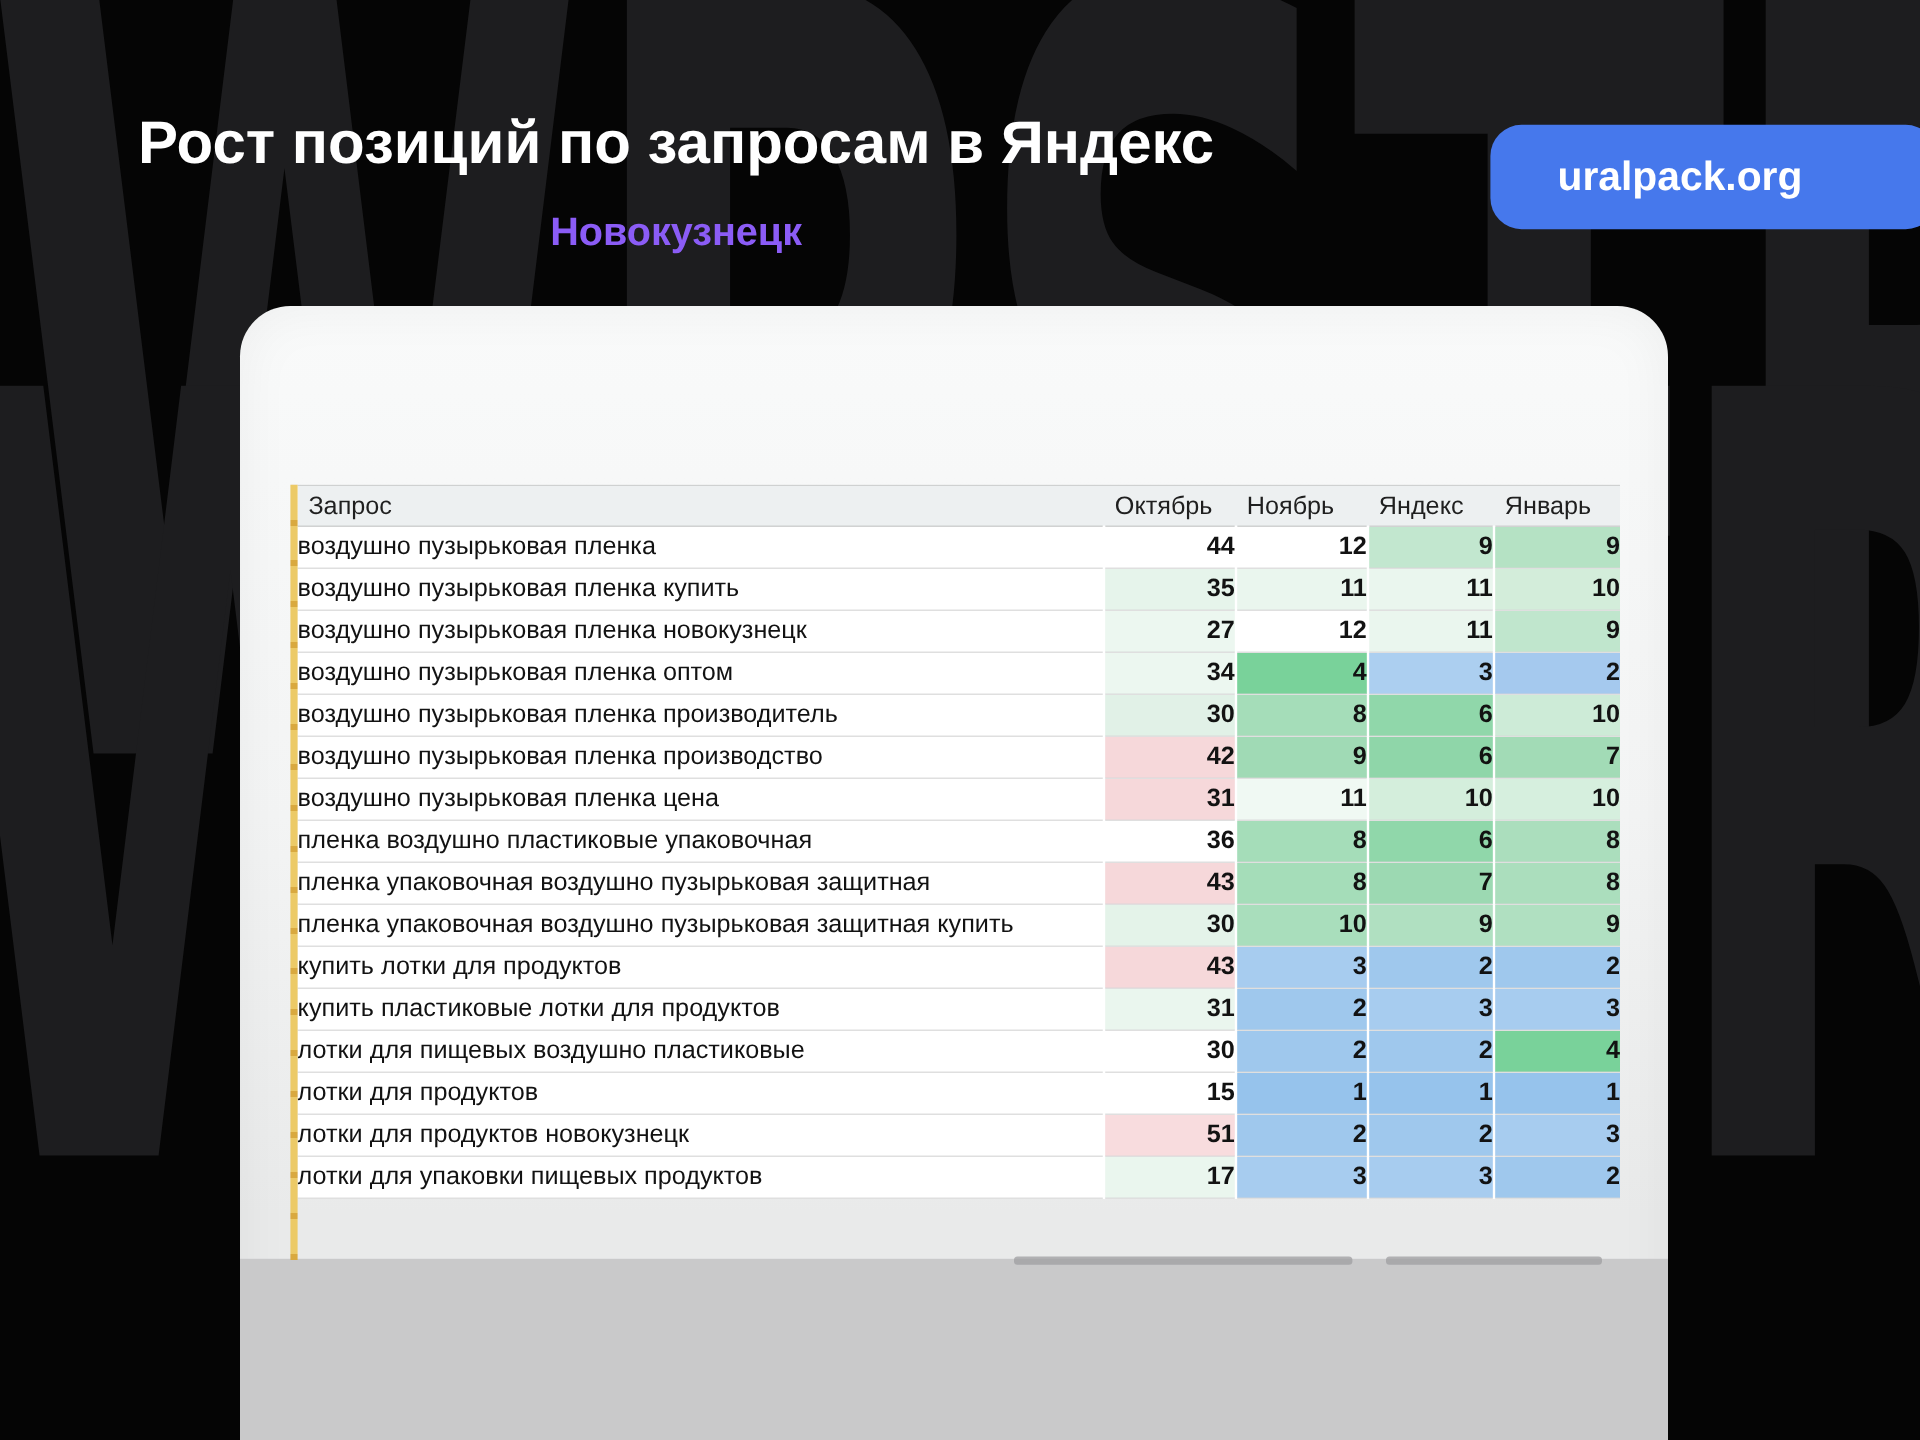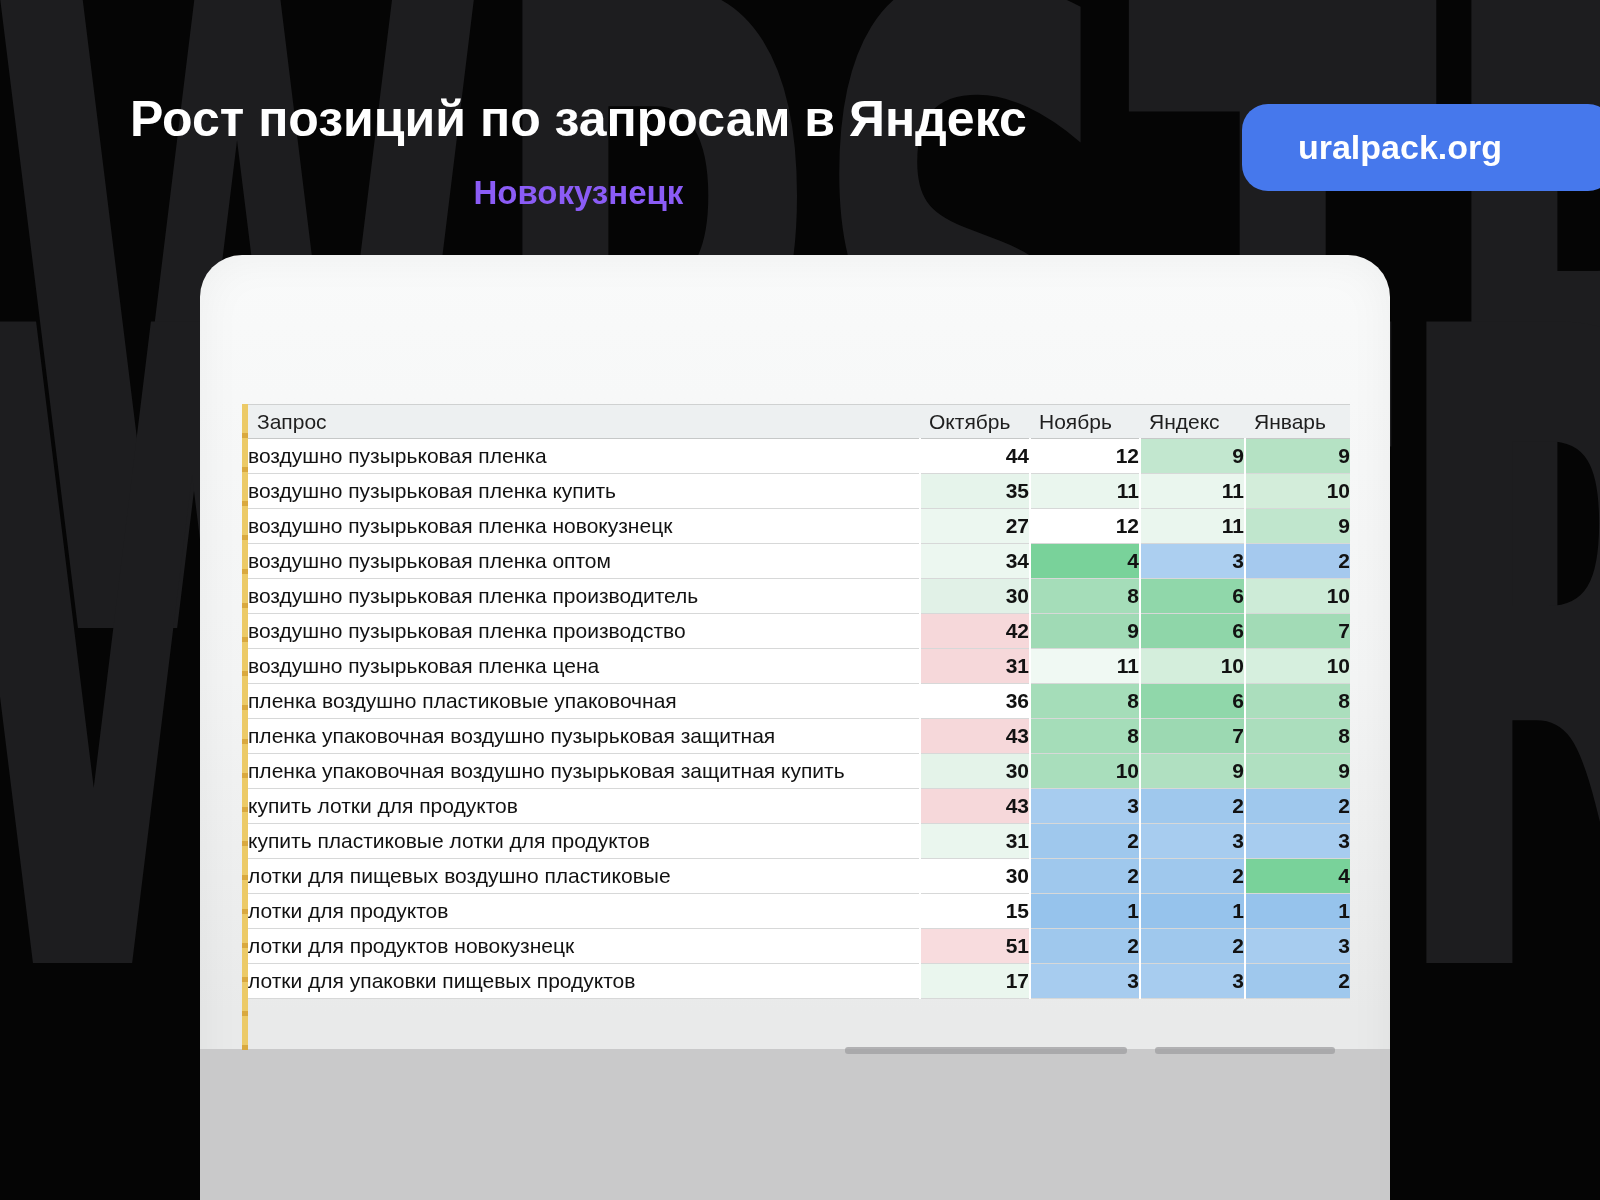--- a/index.html
+++ b/index.html
@@ -19,21 +19,21 @@
     color:#1d1d1f;
     white-space:nowrap;
     transform:scaleX(0.52);
     transform-origin:0 0;
     user-select:none;
   }
   .wm-row1{left:-15px;top:-116px;}
   .wm-row2{left:-60px;top:219px;}
 
   
-  .hdr{position:absolute;z-index:3;left:130px;top:88px;}
+  .hdr{position:absolute;z-index:3;left:115px;top:88px;}
   .hdr h1{
     margin:0;color:#ffffff;font-size:50px;line-height:62px;font-weight:700;
   }
   .hdr .sub{
     margin-top:24px;color:#8b5cf6;font-size:33px;font-weight:700;text-align:center;
   }
   .badge{
     position:absolute;z-index:3;
     left:1242px;top:104px;width:372px;height:87px;
     background:#4678ec;border-radius:26px;

